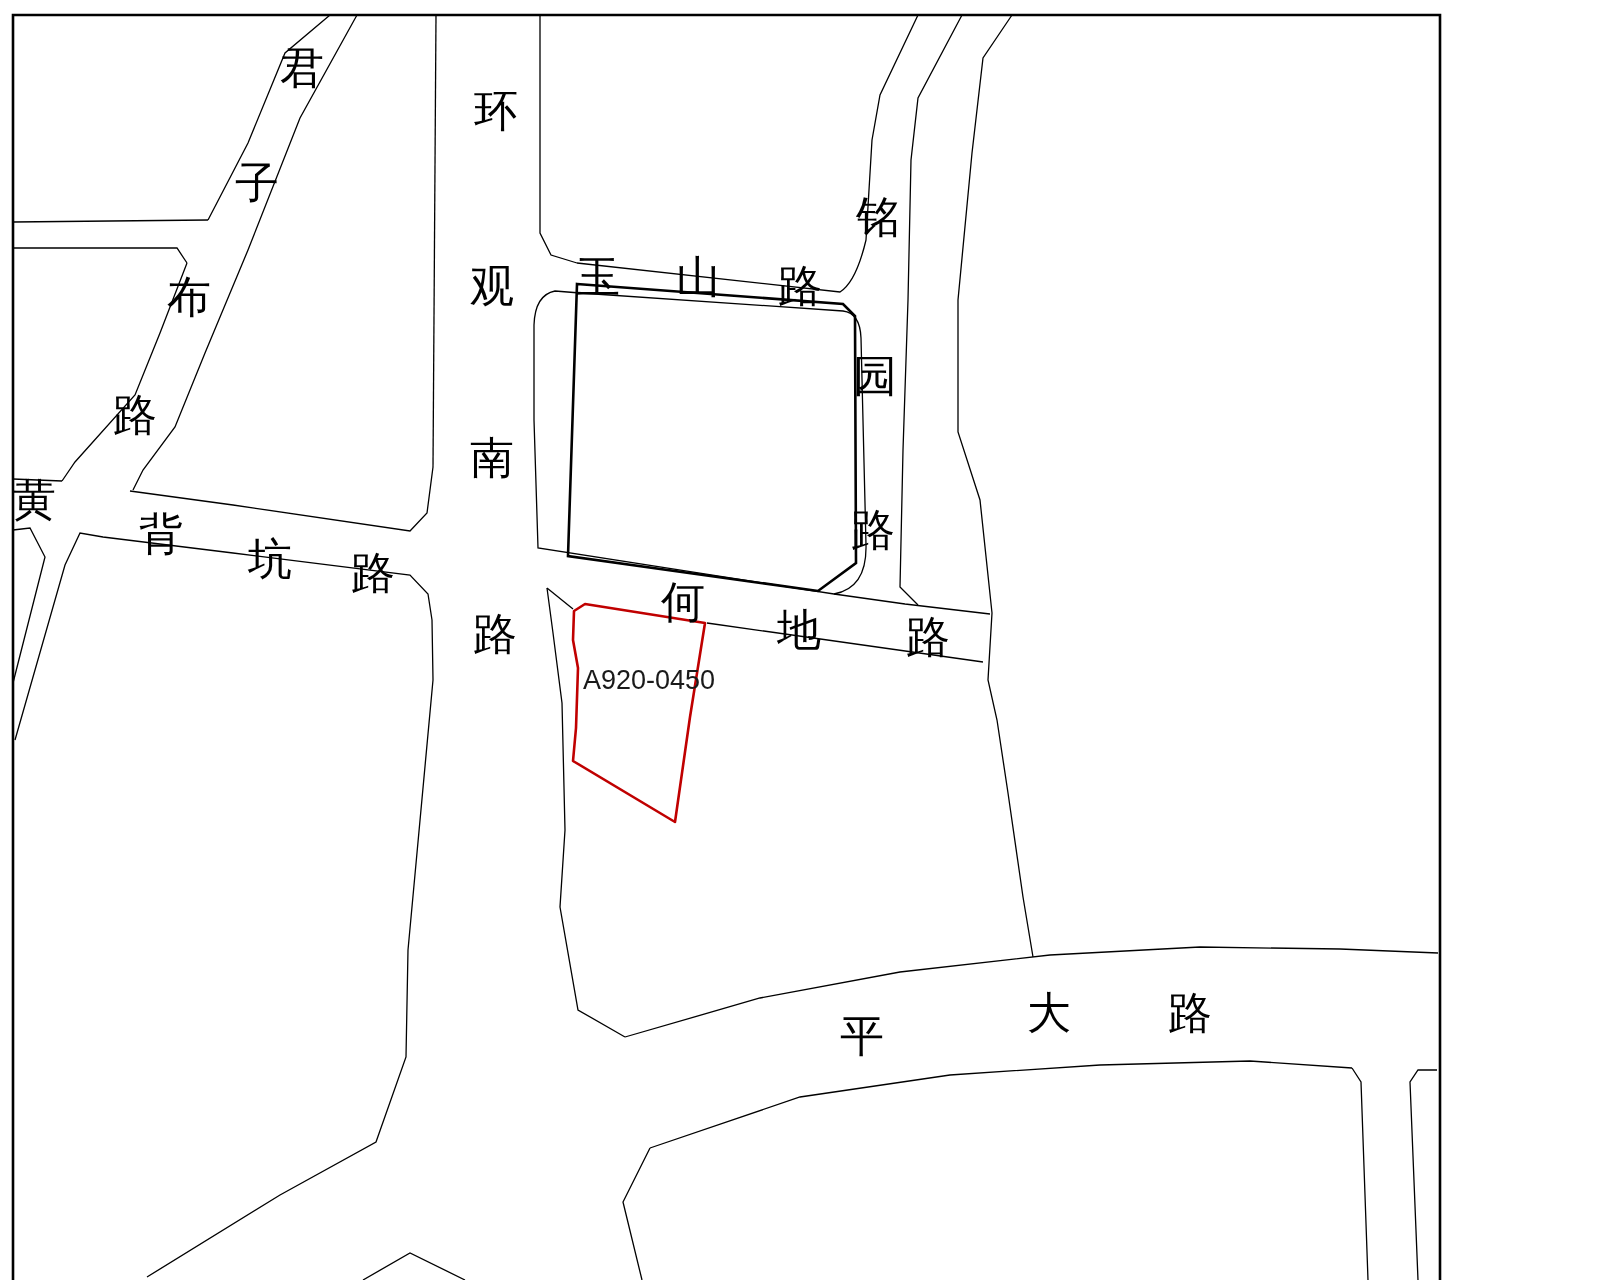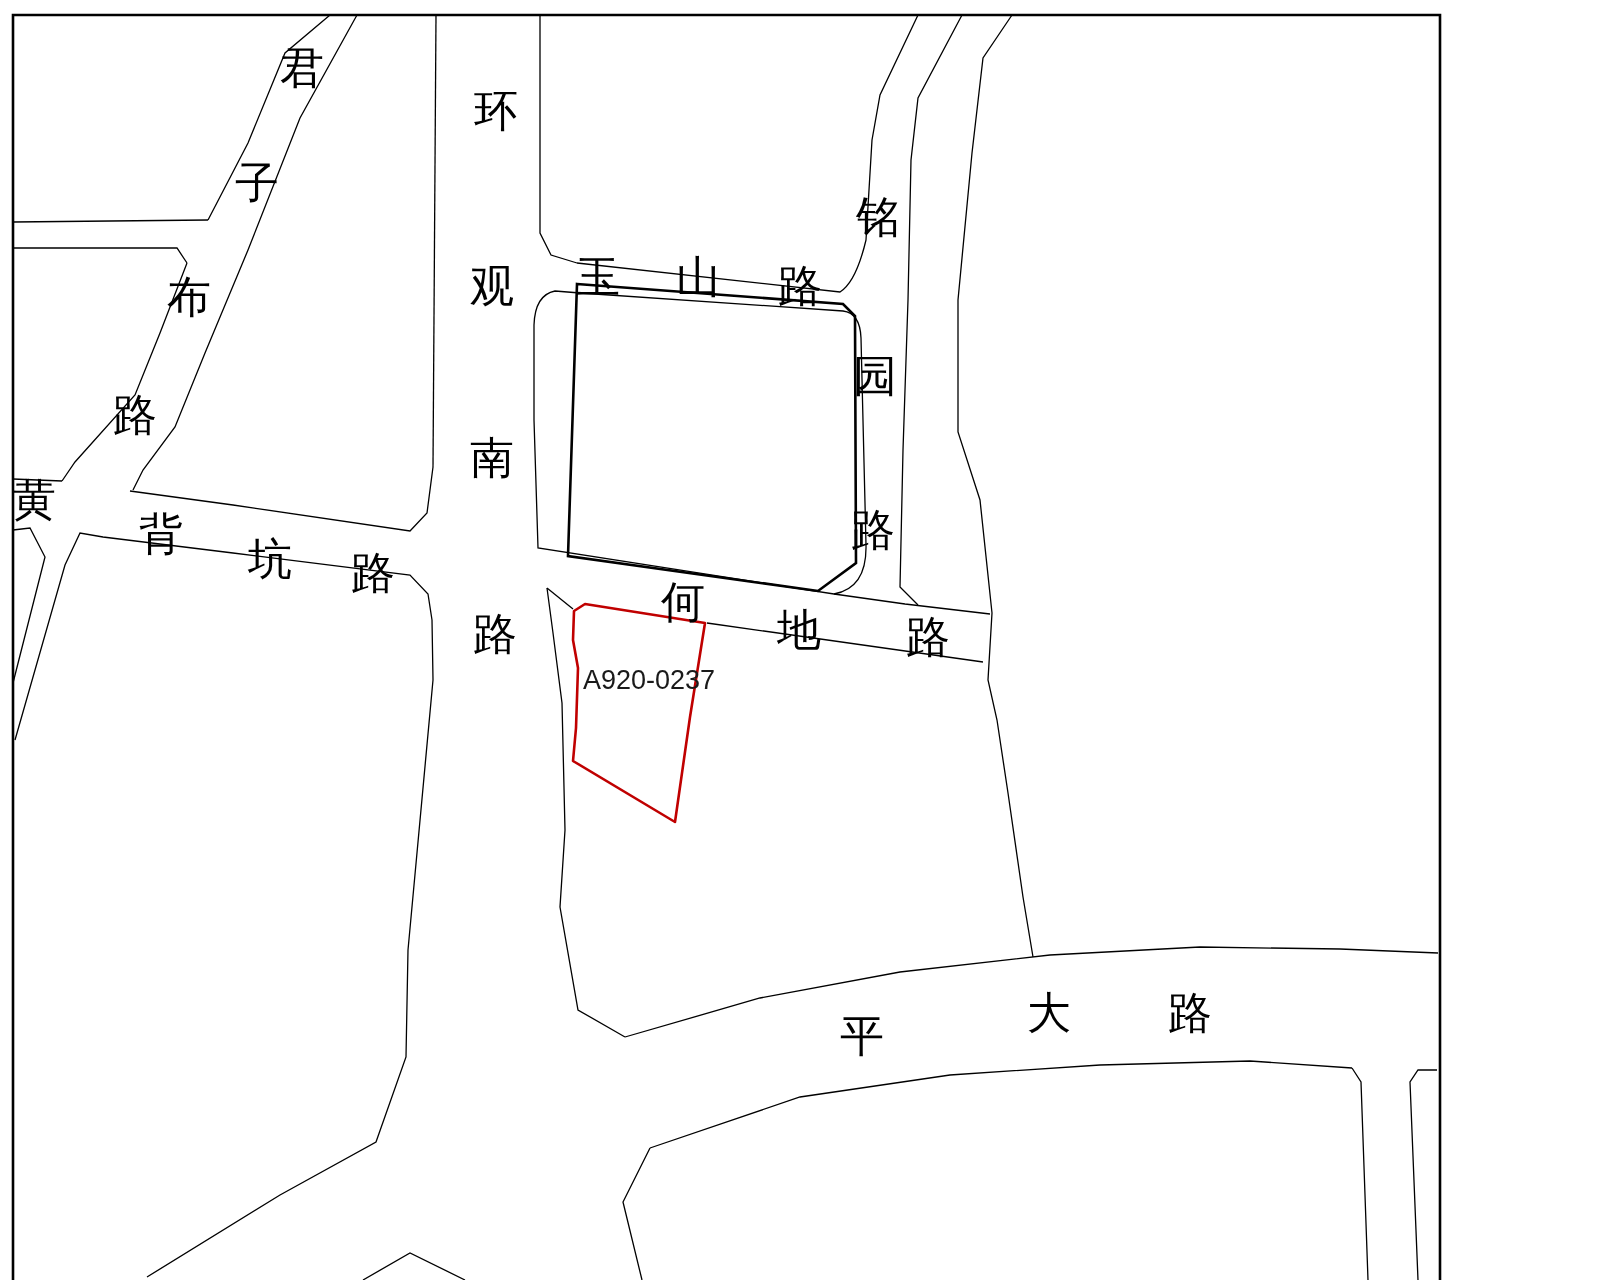--- a/index.html
+++ b/index.html
@@ -87,14 +87,14 @@
   <span class="cjk" style="left:373px;top:573px">路</span>
 
   <span class="cjk" style="left:683px;top:602px">何</span>
   <span class="cjk" style="left:799px;top:630px">地</span>
   <span class="cjk" style="left:928px;top:637px">路</span>
 
   <span class="cjk" style="left:862px;top:1036px">平</span>
   <span class="cjk" style="left:1049px;top:1013px">大</span>
   <span class="cjk" style="left:1190px;top:1013px">路</span>
 
-  <span class="parcel-label" style="left:583px;top:665px">A920-0237</span>
+  <span class="parcel-label" style="left:583px;top:665px">A920-0450</span>
 </div>
 
 </body></html>

